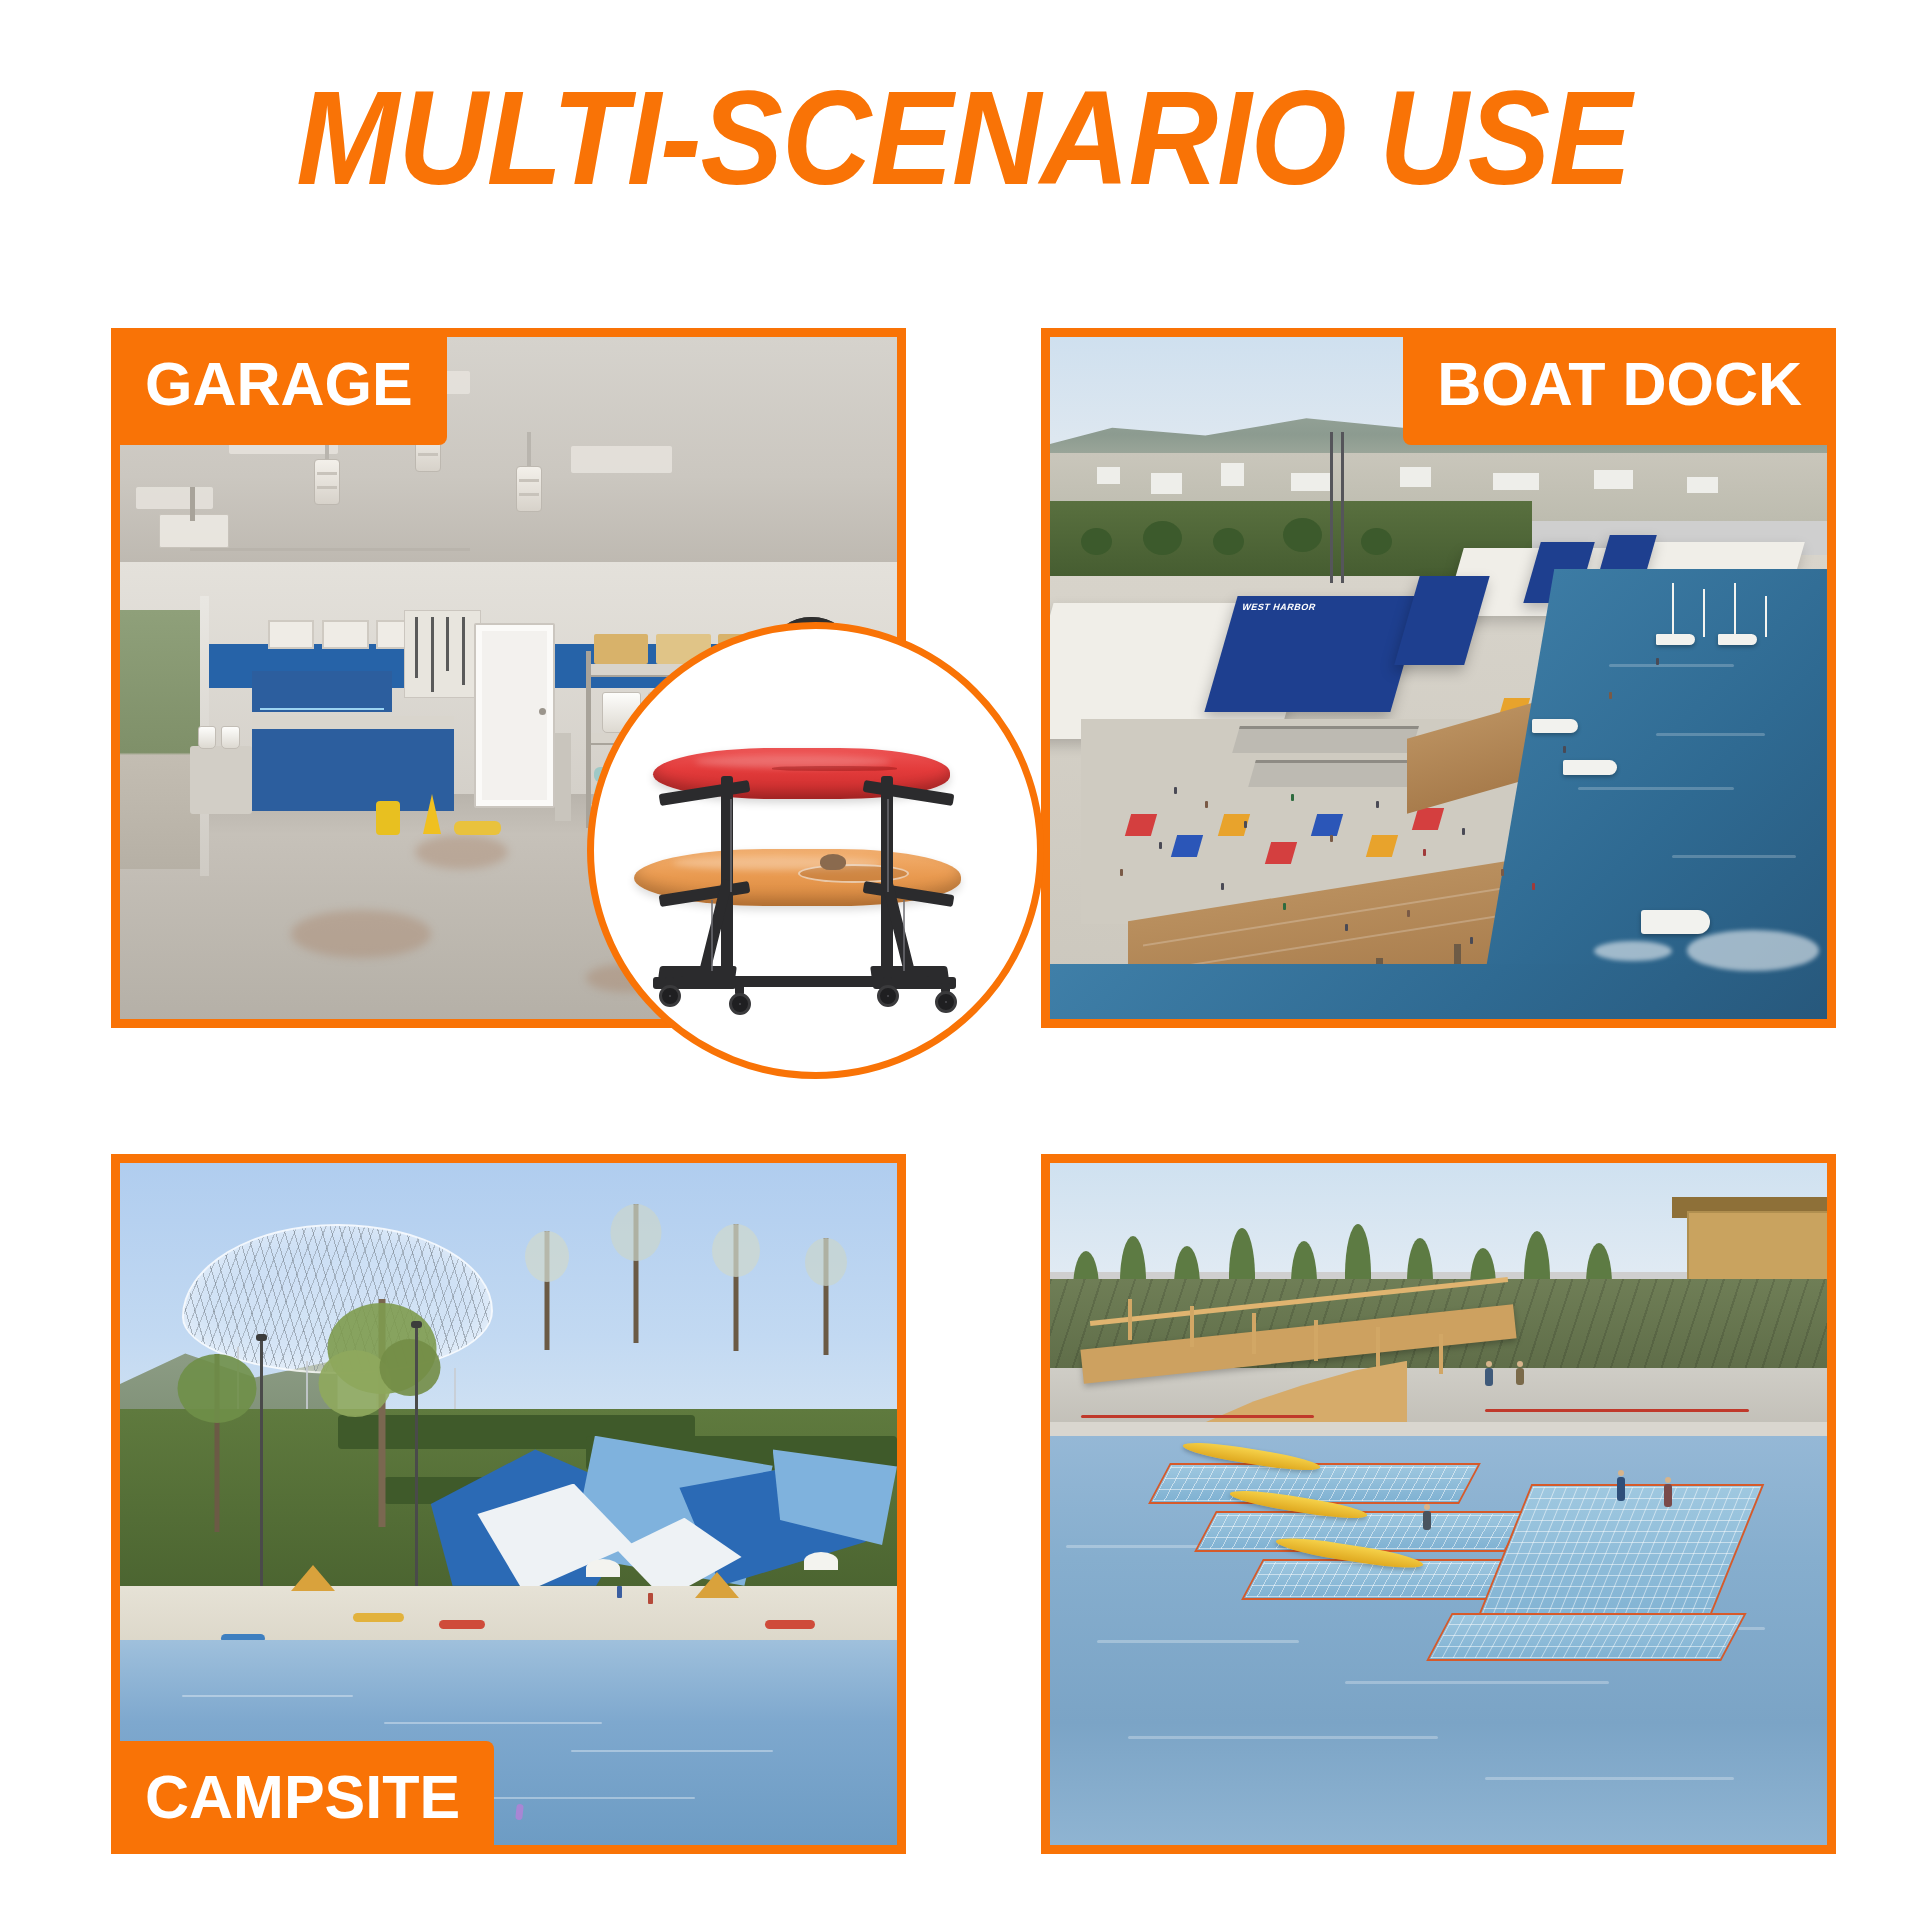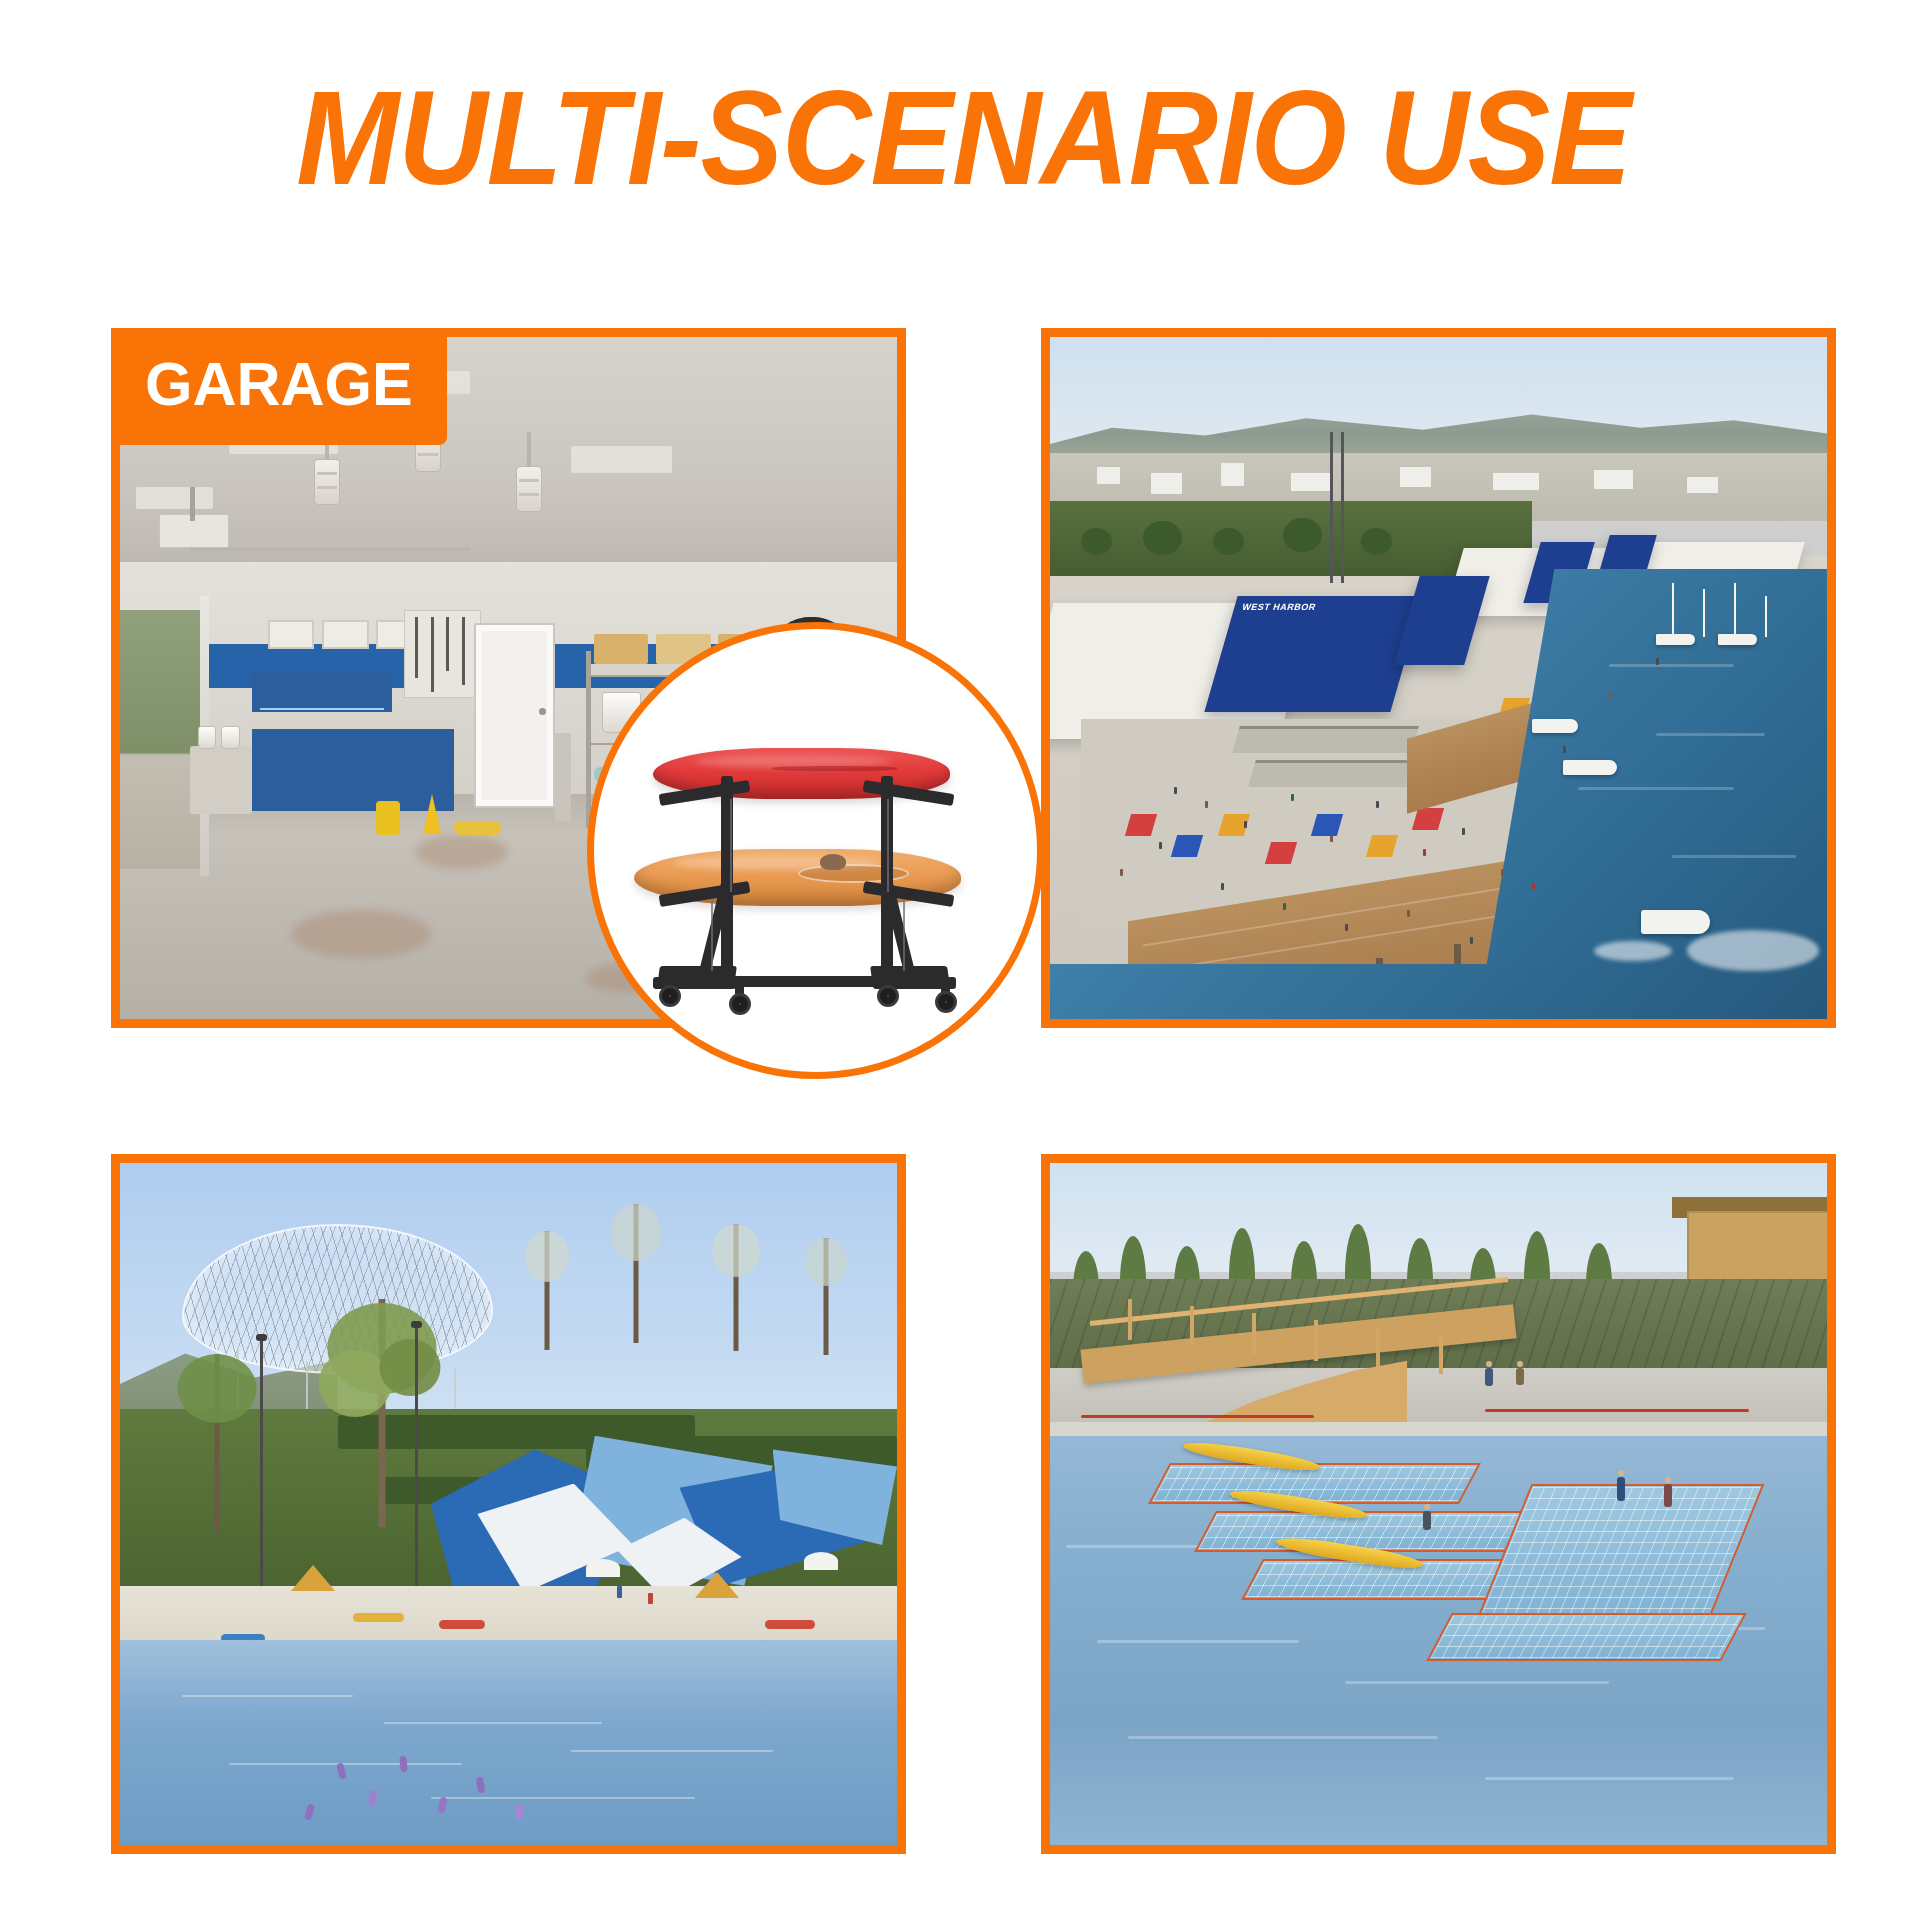--- a/index.html
+++ b/index.html
@@ -525,20 +525,21 @@
         <div class="bd-person" style="left:46%;top:84%;background:#7a5a46;"></div>
         <div class="bd-person" style="left:54%;top:88%;background:#4a4a55;"></div>
         <div class="bd-person" style="left:62%;top:80%;background:#a03a3a;"></div>
         <div class="bd-person" style="left:14%;top:74%;background:#4a4a55;"></div>
         <div class="bd-person" style="left:9%;top:78%;background:#7a5a46;"></div>
         <div class="bd-person" style="left:66%;top:60%;background:#4a4a55;"></div>
         <div class="bd-person" style="left:72%;top:52%;background:#7a5a46;"></div>
         <div class="bd-person" style="left:78%;top:47%;background:#4a4a55;"></div>
       </div>
     </div>
+    <div class="badge tr">BOAT DOCK</div>
 
     <div class="panel bl">
       <div class="scene">
         <div class="cs-sky"></div>
         <div class="cs-hillL"></div>
 
         <div class="cs-mesh"></div>
         <div class="cs-meshleg" style="left:15%;top:27%;height:14%;"></div>
         <div class="cs-meshleg" style="left:24%;top:29%;height:13%;"></div>
         <div class="cs-meshleg" style="left:33%;top:28%;height:14%;"></div>
@@ -610,20 +611,21 @@
 
         <div class="cs-flower" style="left:28%;top:88%;transform:rotate(-14deg);"></div>
         <div class="cs-flower" style="left:32%;top:92%;transform:rotate(8deg);background:#a07fd0;"></div>
         <div class="cs-flower" style="left:36%;top:87%;transform:rotate(-6deg);"></div>
         <div class="cs-flower" style="left:41%;top:93%;transform:rotate(12deg);background:#9a74c8;"></div>
         <div class="cs-flower" style="left:46%;top:90%;transform:rotate(-10deg);"></div>
         <div class="cs-flower" style="left:51%;top:94%;transform:rotate(6deg);background:#a886d4;"></div>
         <div class="cs-flower" style="left:24%;top:94%;transform:rotate(16deg);background:#8e6fc0;"></div>
       </div>
     </div>
+    <div class="badge bl">CAMPSITE</div>
 
     <div class="panel br">
       <div class="scene">
         <div class="kr-sky"></div>
         <div class="kr-trees">
           <div class="kr-treeA" style="left:3%;height:62%;"></div>
           <div class="kr-treeA" style="left:9%;height:74%;"></div>
           <div class="kr-treeA" style="left:16%;height:66%;"></div>
           <div class="kr-treeA" style="left:23%;height:80%;"></div>
           <div class="kr-treeA" style="left:31%;height:70%;"></div>

